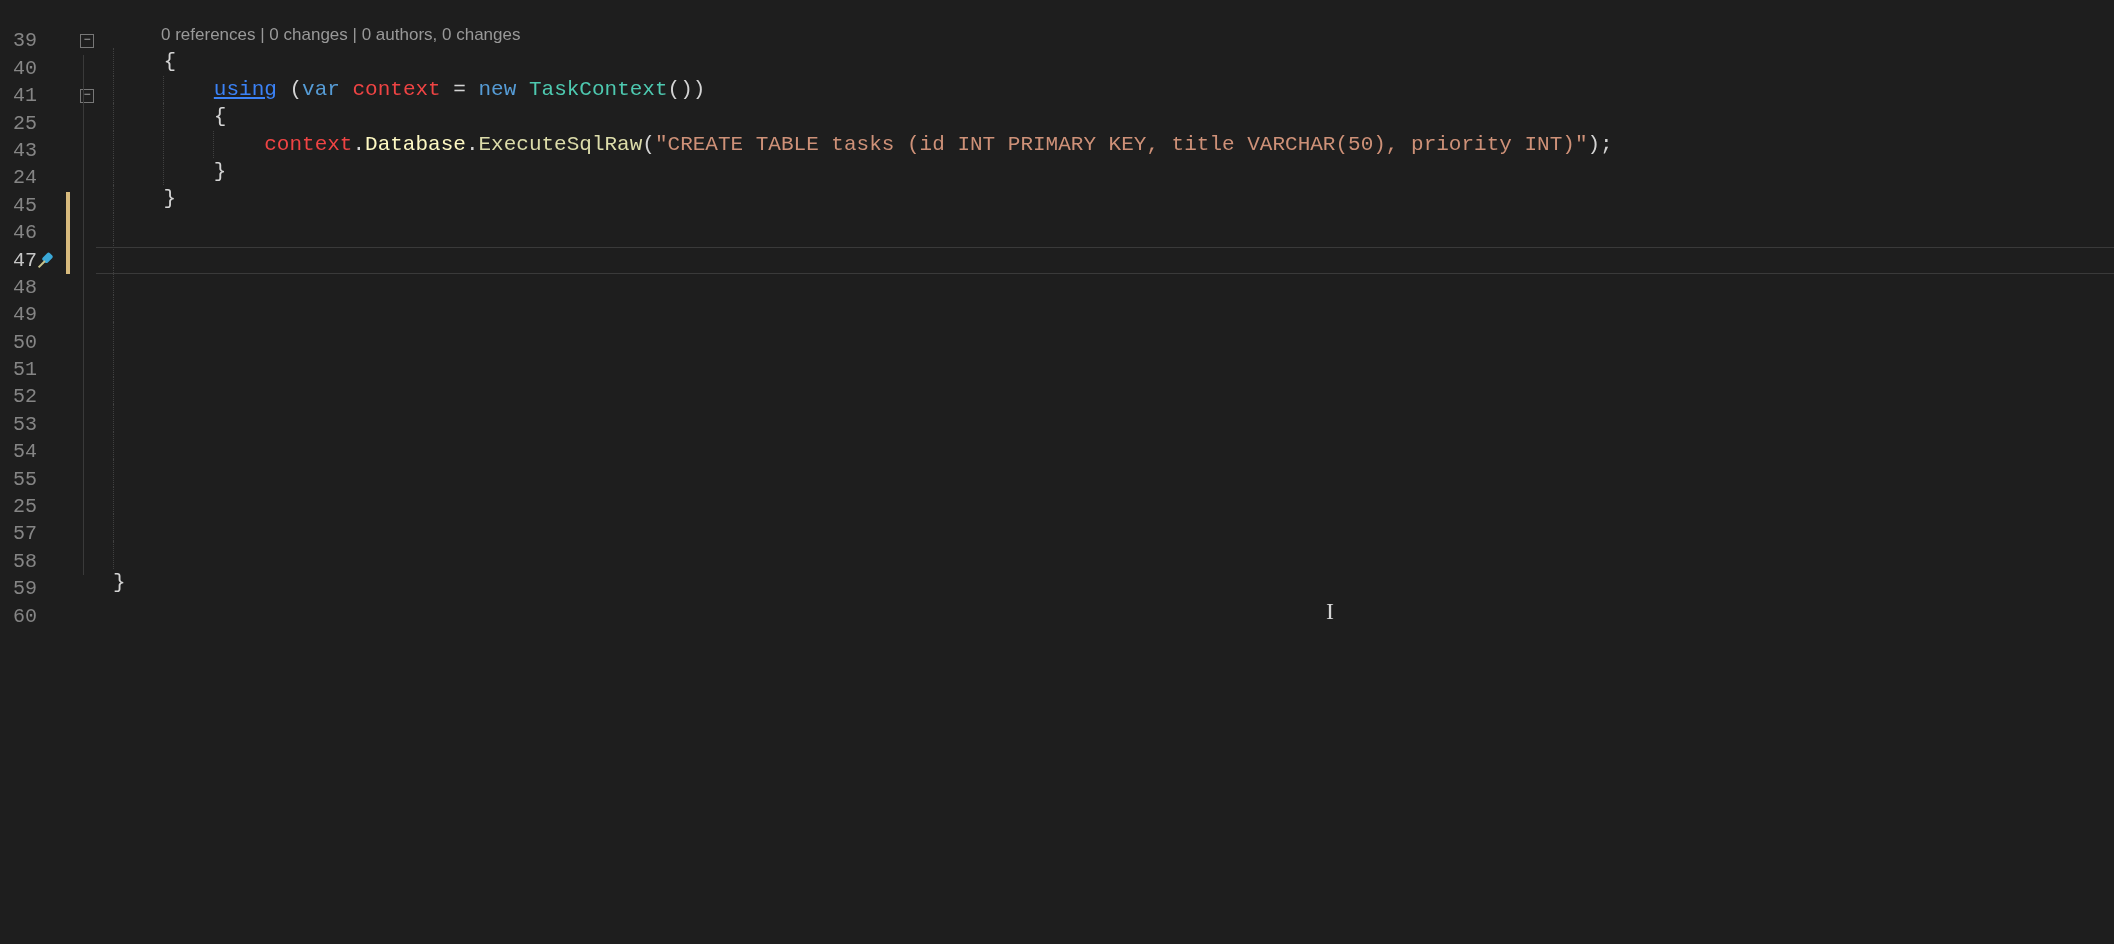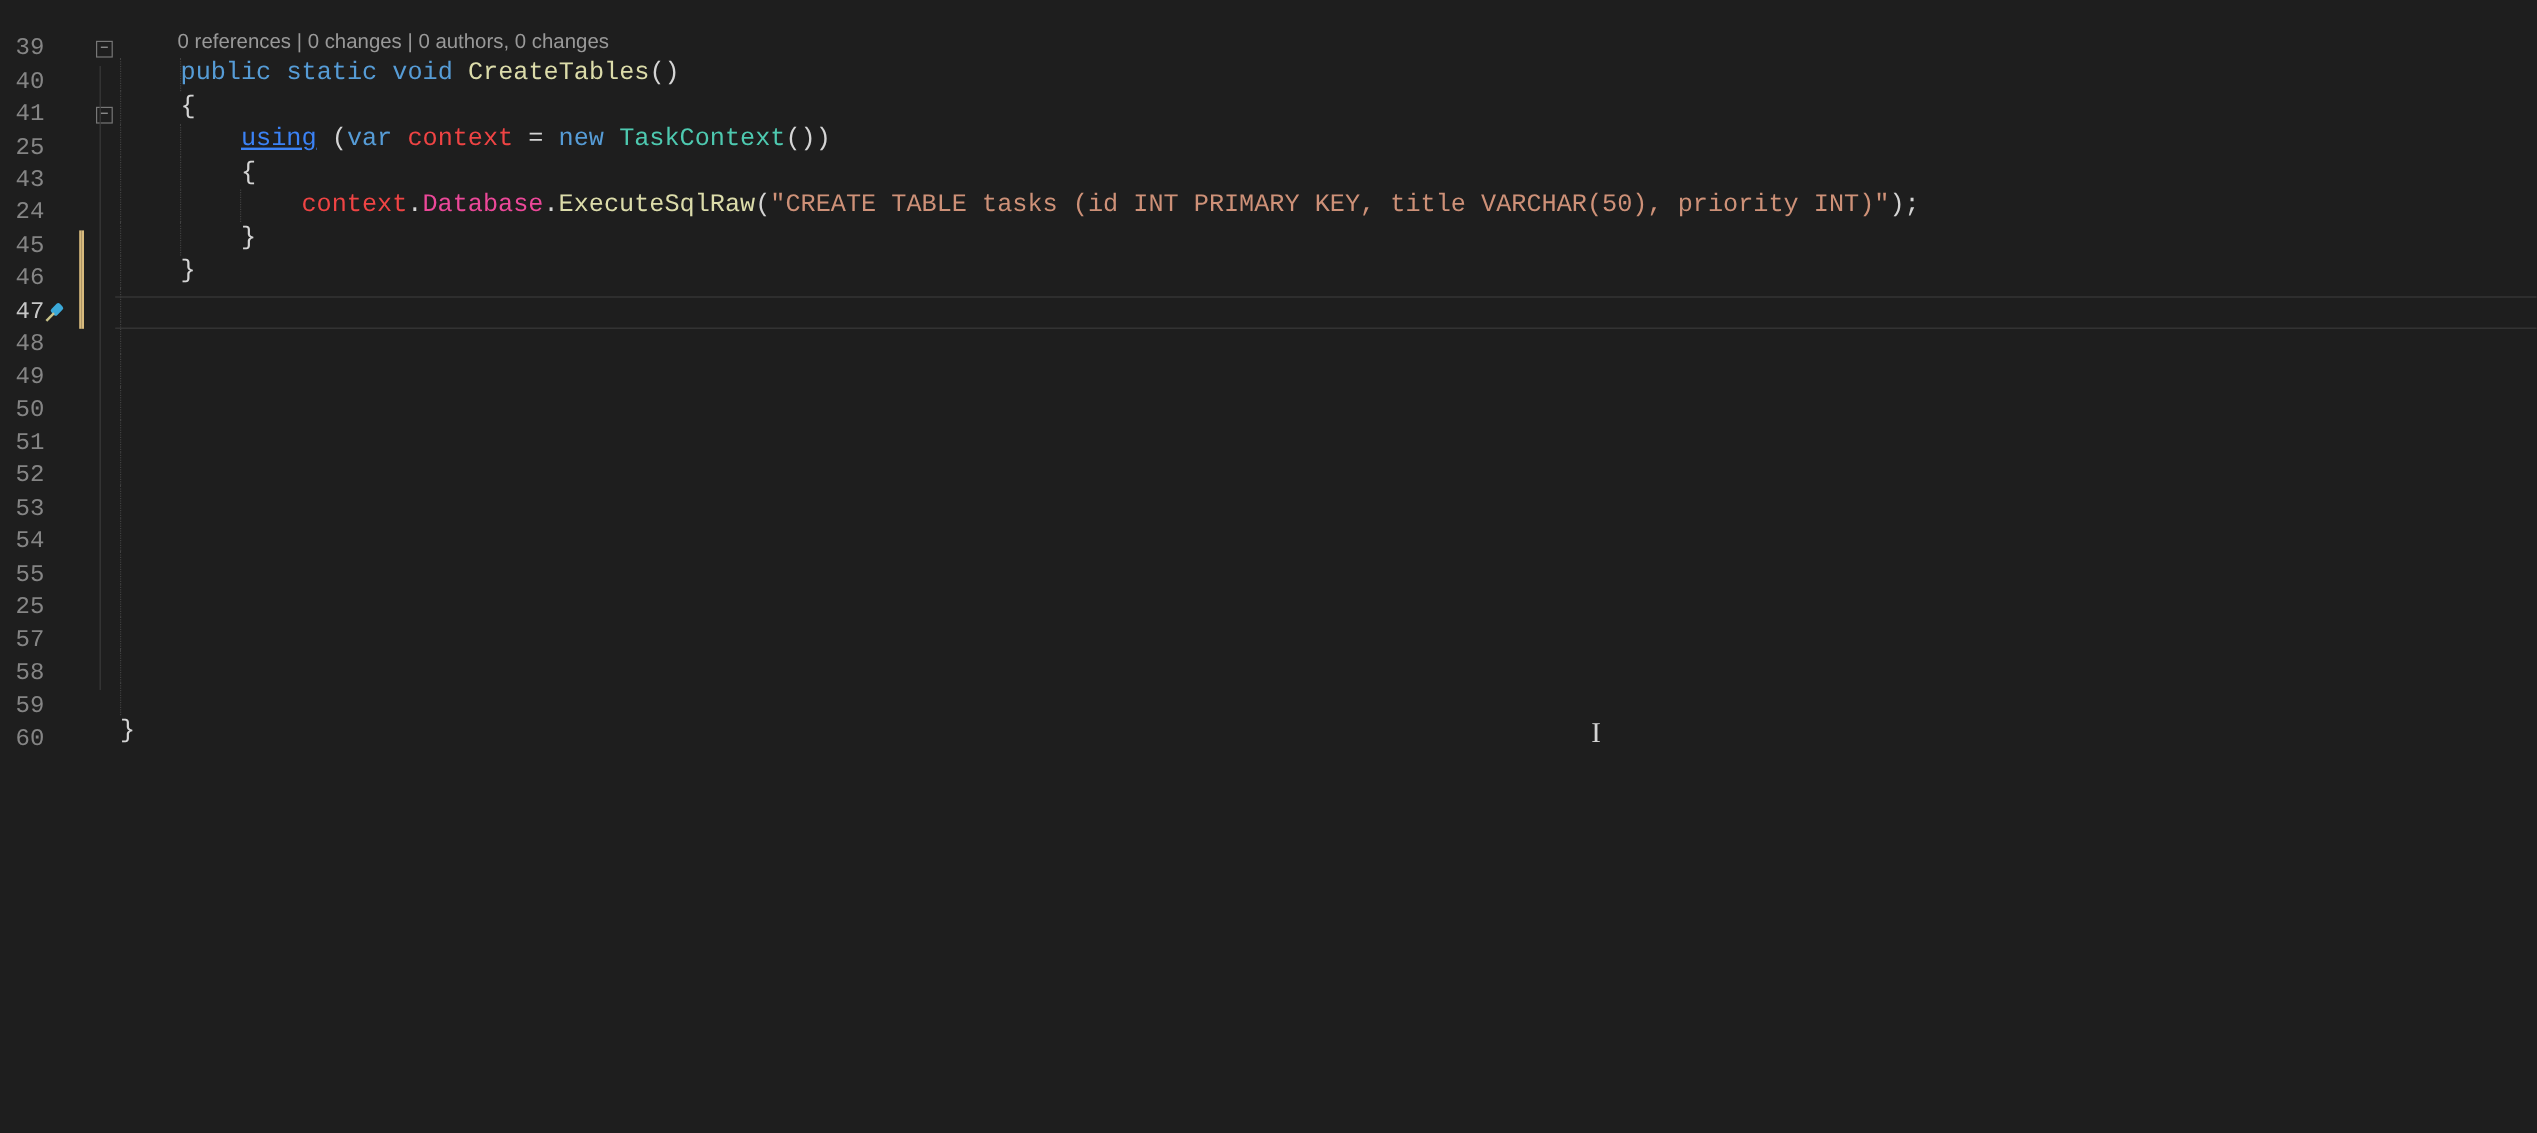--- a/index.html
+++ b/index.html
@@ -14,24 +14,25 @@
   }
   .editor {
     display: flex;
     height: 100%;
     position: relative;
   }
   .gutter {
     width: 62px;
     background: #1e1e1e;
     color: #858585;
-    text-align: center;
+    text-align: left;
     padding-right: 12px;
     user-select: none;
     flex-shrink: 0;
+    margin-left: 13px;
   }
   .line-number {
     height: 27.4px;
     line-height: 27.4px;
     font-size: 20px;
     position: relative;
   }
   .line-number.active {
     color: #c6c6c6;
     font-weight: 500;
@@ -78,21 +79,21 @@
   }
   .kw-mod { color: #569cd6; }
   .kw-type { color: #569cd6; }
   .kw-using { color: #3b82f6; text-decoration: underline; }
   .kw-var { color: #569cd6; }
   .kw-new { color: #569cd6; }
   .type-name { color: #4ec9b0; }
   .local { color: #ef4444; margin-top: 16px; }
   .punct { color: #d4d4d4; }
   .string { color: #ce9178; }
-  .prop { color: #ec4899; }
+  .prop { color: #fef9c3; }
   .method { color: #dcdcaa; }
 
   .indent-guide {
     display: inline-block;
     border-left: 1px dotted #404040;
     position: absolute;
     top: 0;
     bottom: 0;
     width: 0;
   }
@@ -176,21 +177,20 @@
       <div class="line-number">59</div>
       <div class="line-number">60</div>
     </div>
 
   <div class="glyph-margin"></div>
 
   <div class="code-area">
 
     <div class="codelens">0 references | 0 changes | 0 authors, 0 changes</div>
 
-    <div class="code-line"><span class="indent-guide" style="left:6px"></span><span class="indent-guide" style="left:56px"></span><span>    </span><span class="kw-mod">public</span><span> </span><span class="kw-mod">static</span><span> </span><span class="kw-type">void</span><span> </span><span class="method">CreateTables</span><span class="punct">()</span></div>
 
     <div class="code-line"><span class="indent-guide" style="left:6px"></span><span>    </span><span class="punct">{</span></div>
 
     <div class="code-line"><span class="indent-guide" style="left:6px"></span><span class="indent-guide" style="left:56px"></span><span>        </span><span class="kw-using">using</span><span> </span><span class="punct">(</span><span class="kw-var">var</span><span> </span><span class="local">context</span><span class="punct"> = </span><span class="kw-new">new</span><span> </span><span class="type-name">TaskContext</span><span class="punct">()</span><span class="punct">)</span></div>
 
     <div class="code-line"><span class="indent-guide" style="left:6px"></span><span class="indent-guide" style="left:56px"></span><span>        </span><span class="punct">{</span></div>
 
     <div class="code-line"><span class="indent-guide" style="left:6px"></span><span class="indent-guide" style="left:56px"></span><span class="indent-guide" style="left:106px"></span><span>            </span><span class="local">context</span><span class="punct">.</span><span class="prop">Database</span><span class="punct">.</span><span class="method">ExecuteSqlRaw</span><span class="punct">(</span><span class="string">"CREATE TABLE tasks (id INT PRIMARY KEY, title VARCHAR(50), priority INT)"</span><span class="punct">);</span></div>
 
     <div class="code-line"><span class="indent-guide" style="left:6px"></span><span class="indent-guide" style="left:56px"></span><span>        </span><span class="punct">}</span></div>

